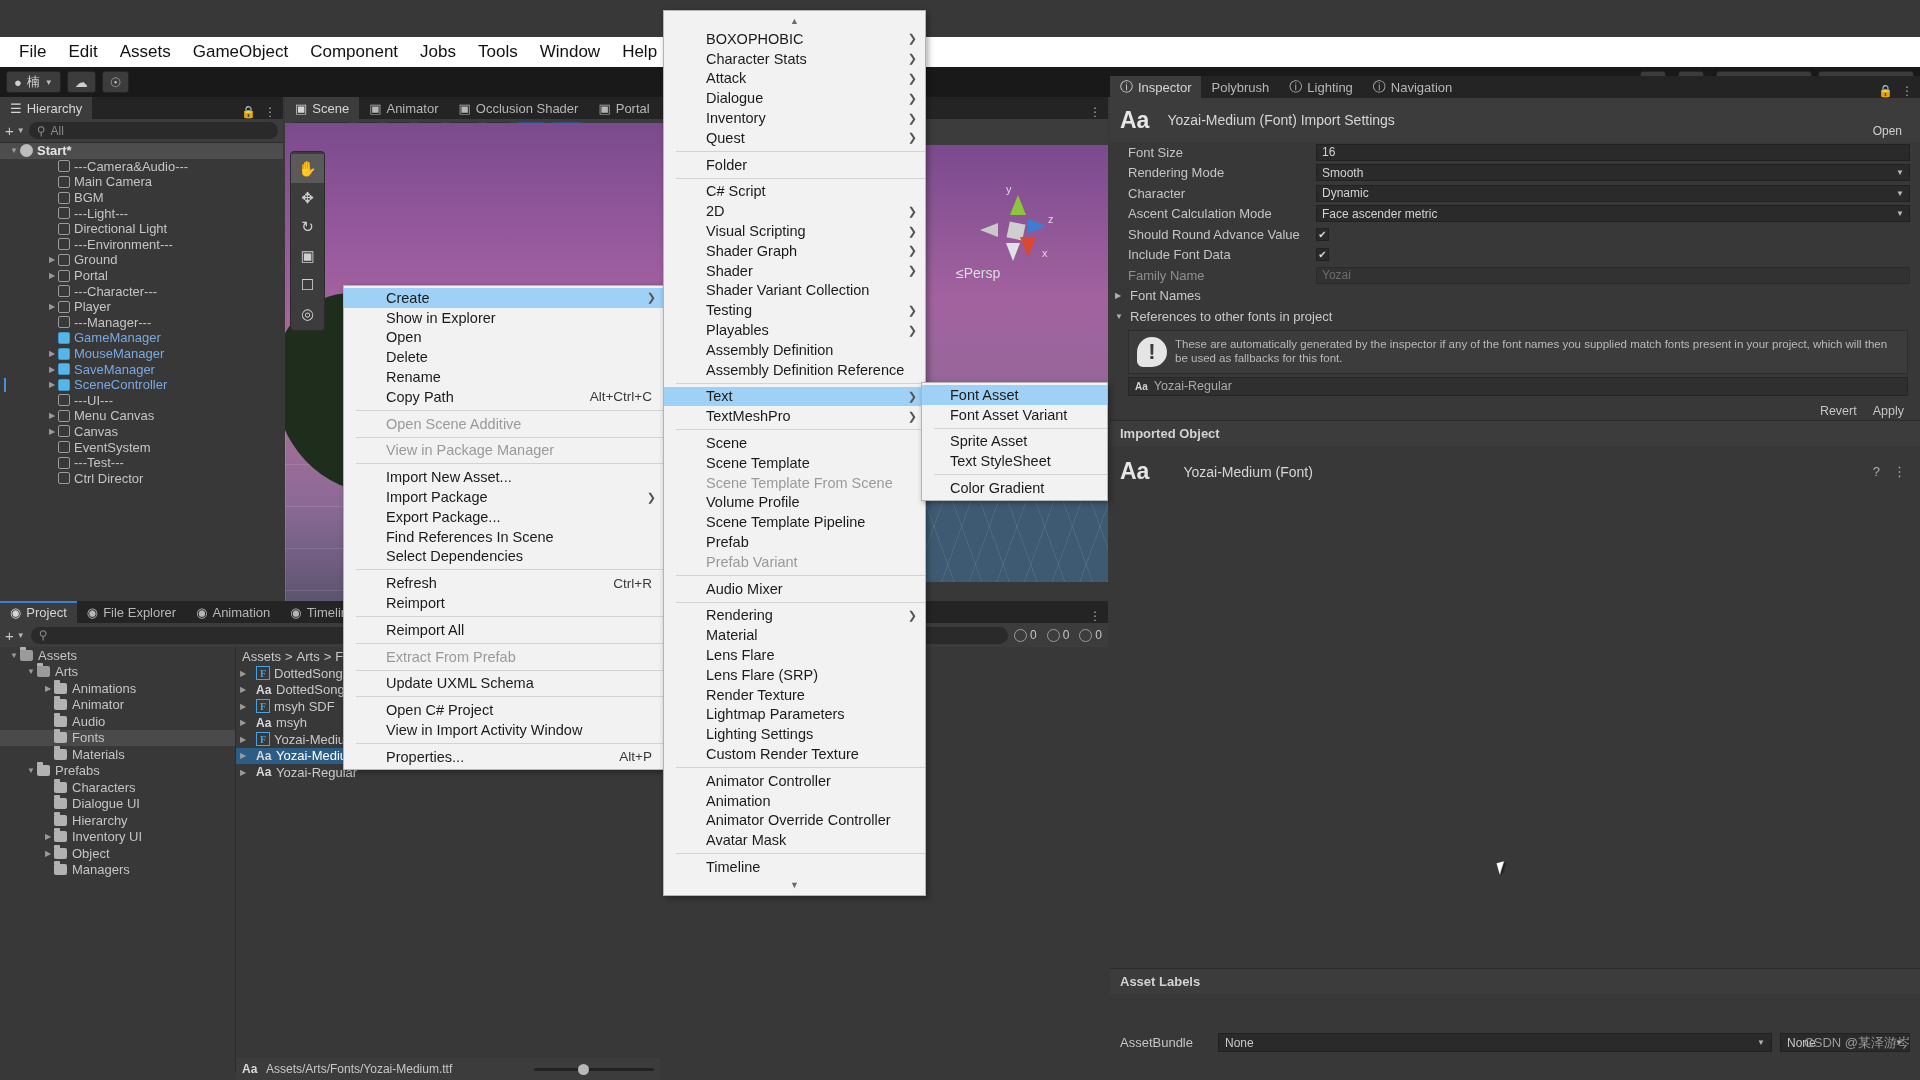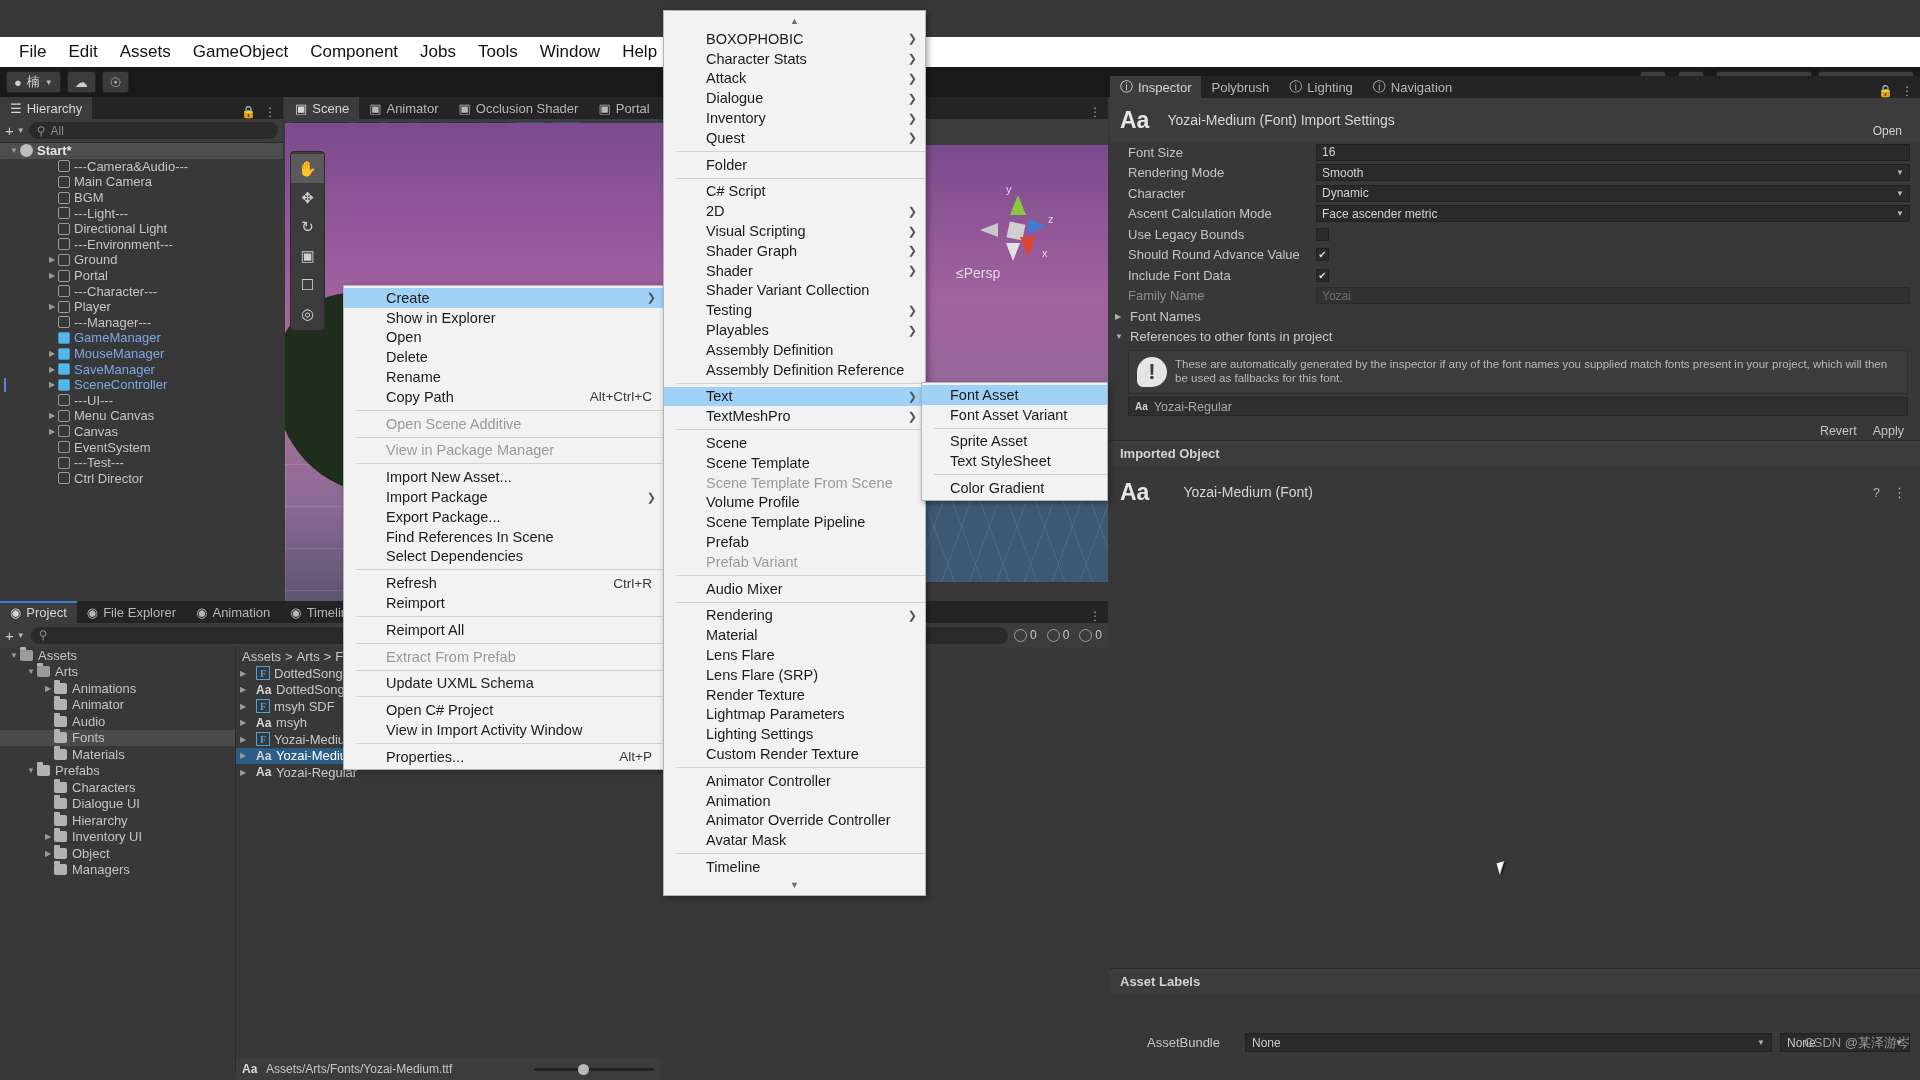--- a/index.html
+++ b/index.html
@@ -898,24 +898,20 @@
           </span>
         </div>
         <div class="prow">
           <span class="plabel">Ascent Calculation Mode</span>
           <span class="pfield drop">
             <span>Face ascender metric</span>
             <span class="caret">▼</span>
           </span>
         </div>
         <div class="prow">
-          <span class="plabel">Use Legacy Bounds</span>
-          <span class="pcheck"></span>
-        </div>
-        <div class="prow">
           <span class="plabel">Should Round Advance Value</span>
           <span class="pcheck">✔</span>
         </div>
         <div class="prow">
           <span class="plabel">Include Font Data</span>
           <span class="pcheck">✔</span>
         </div>
         <div class="prow">
           <span class="plabel dim">Family Name</span>
           <span class="pfield ghost">
@@ -950,21 +946,21 @@
       <span class="aa-big">Aa</span>
       <span class="insp-title">Yozai-Medium (Font)</span>
       <span style="position:absolute;right:40px;color:#b0b0b0;font-size:13px;">?</span>
       <span style="position:absolute;right:14px;color:#b0b0b0;font-size:13px;">⋮</span>
     </div>
 
     <div style="position:absolute;left:0;bottom:86px;width:810px;">
       <div class="sectionhdr">Asset Labels</div>
     </div>
     <div style="position:absolute;left:0;bottom:22px;width:810px;" class="labels-row">
-      <span style="width:90px;margin-left:27px;">AssetBundle</span>
+      <span style="width:90px;">AssetBundle</span>
       <div class="ddbox" style="flex:1;">
         <span>None</span>
         <span class="caret">▼</span>
       </div>
       <div class="ddbox" style="width:130px;">
         <span>None</span>
         <span class="caret">▼</span>
       </div>
     </div>
   </div>

